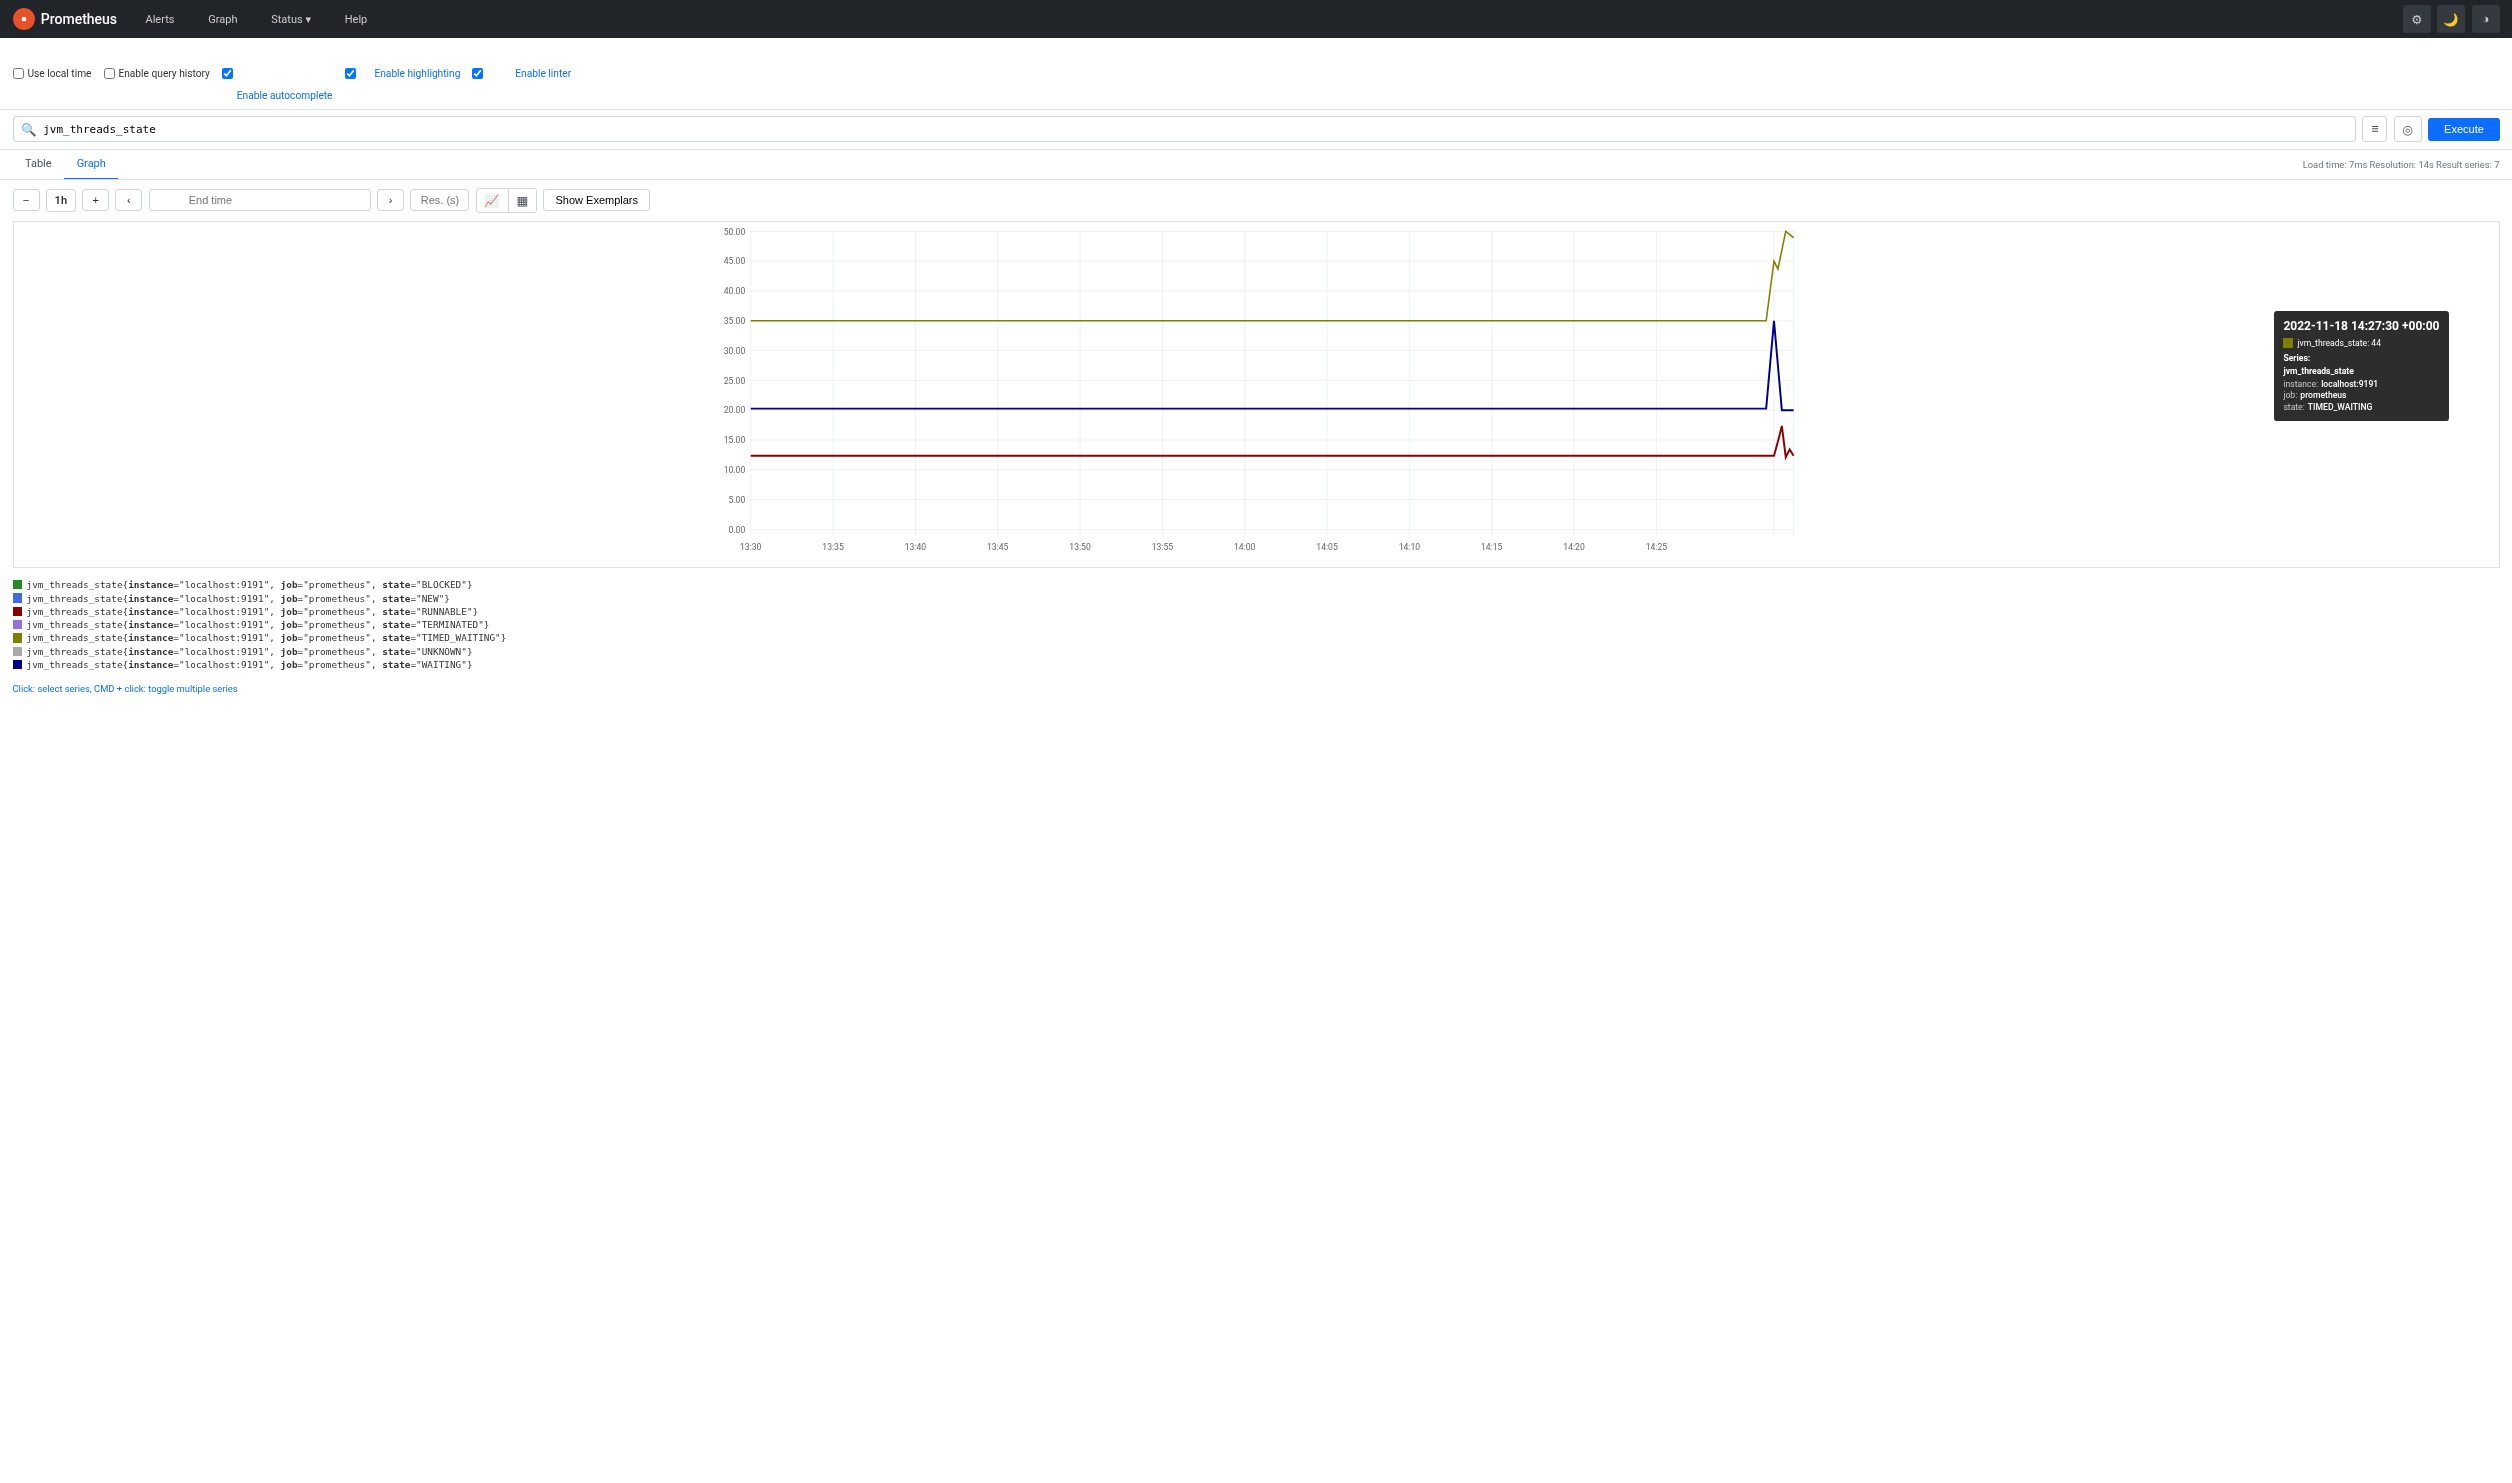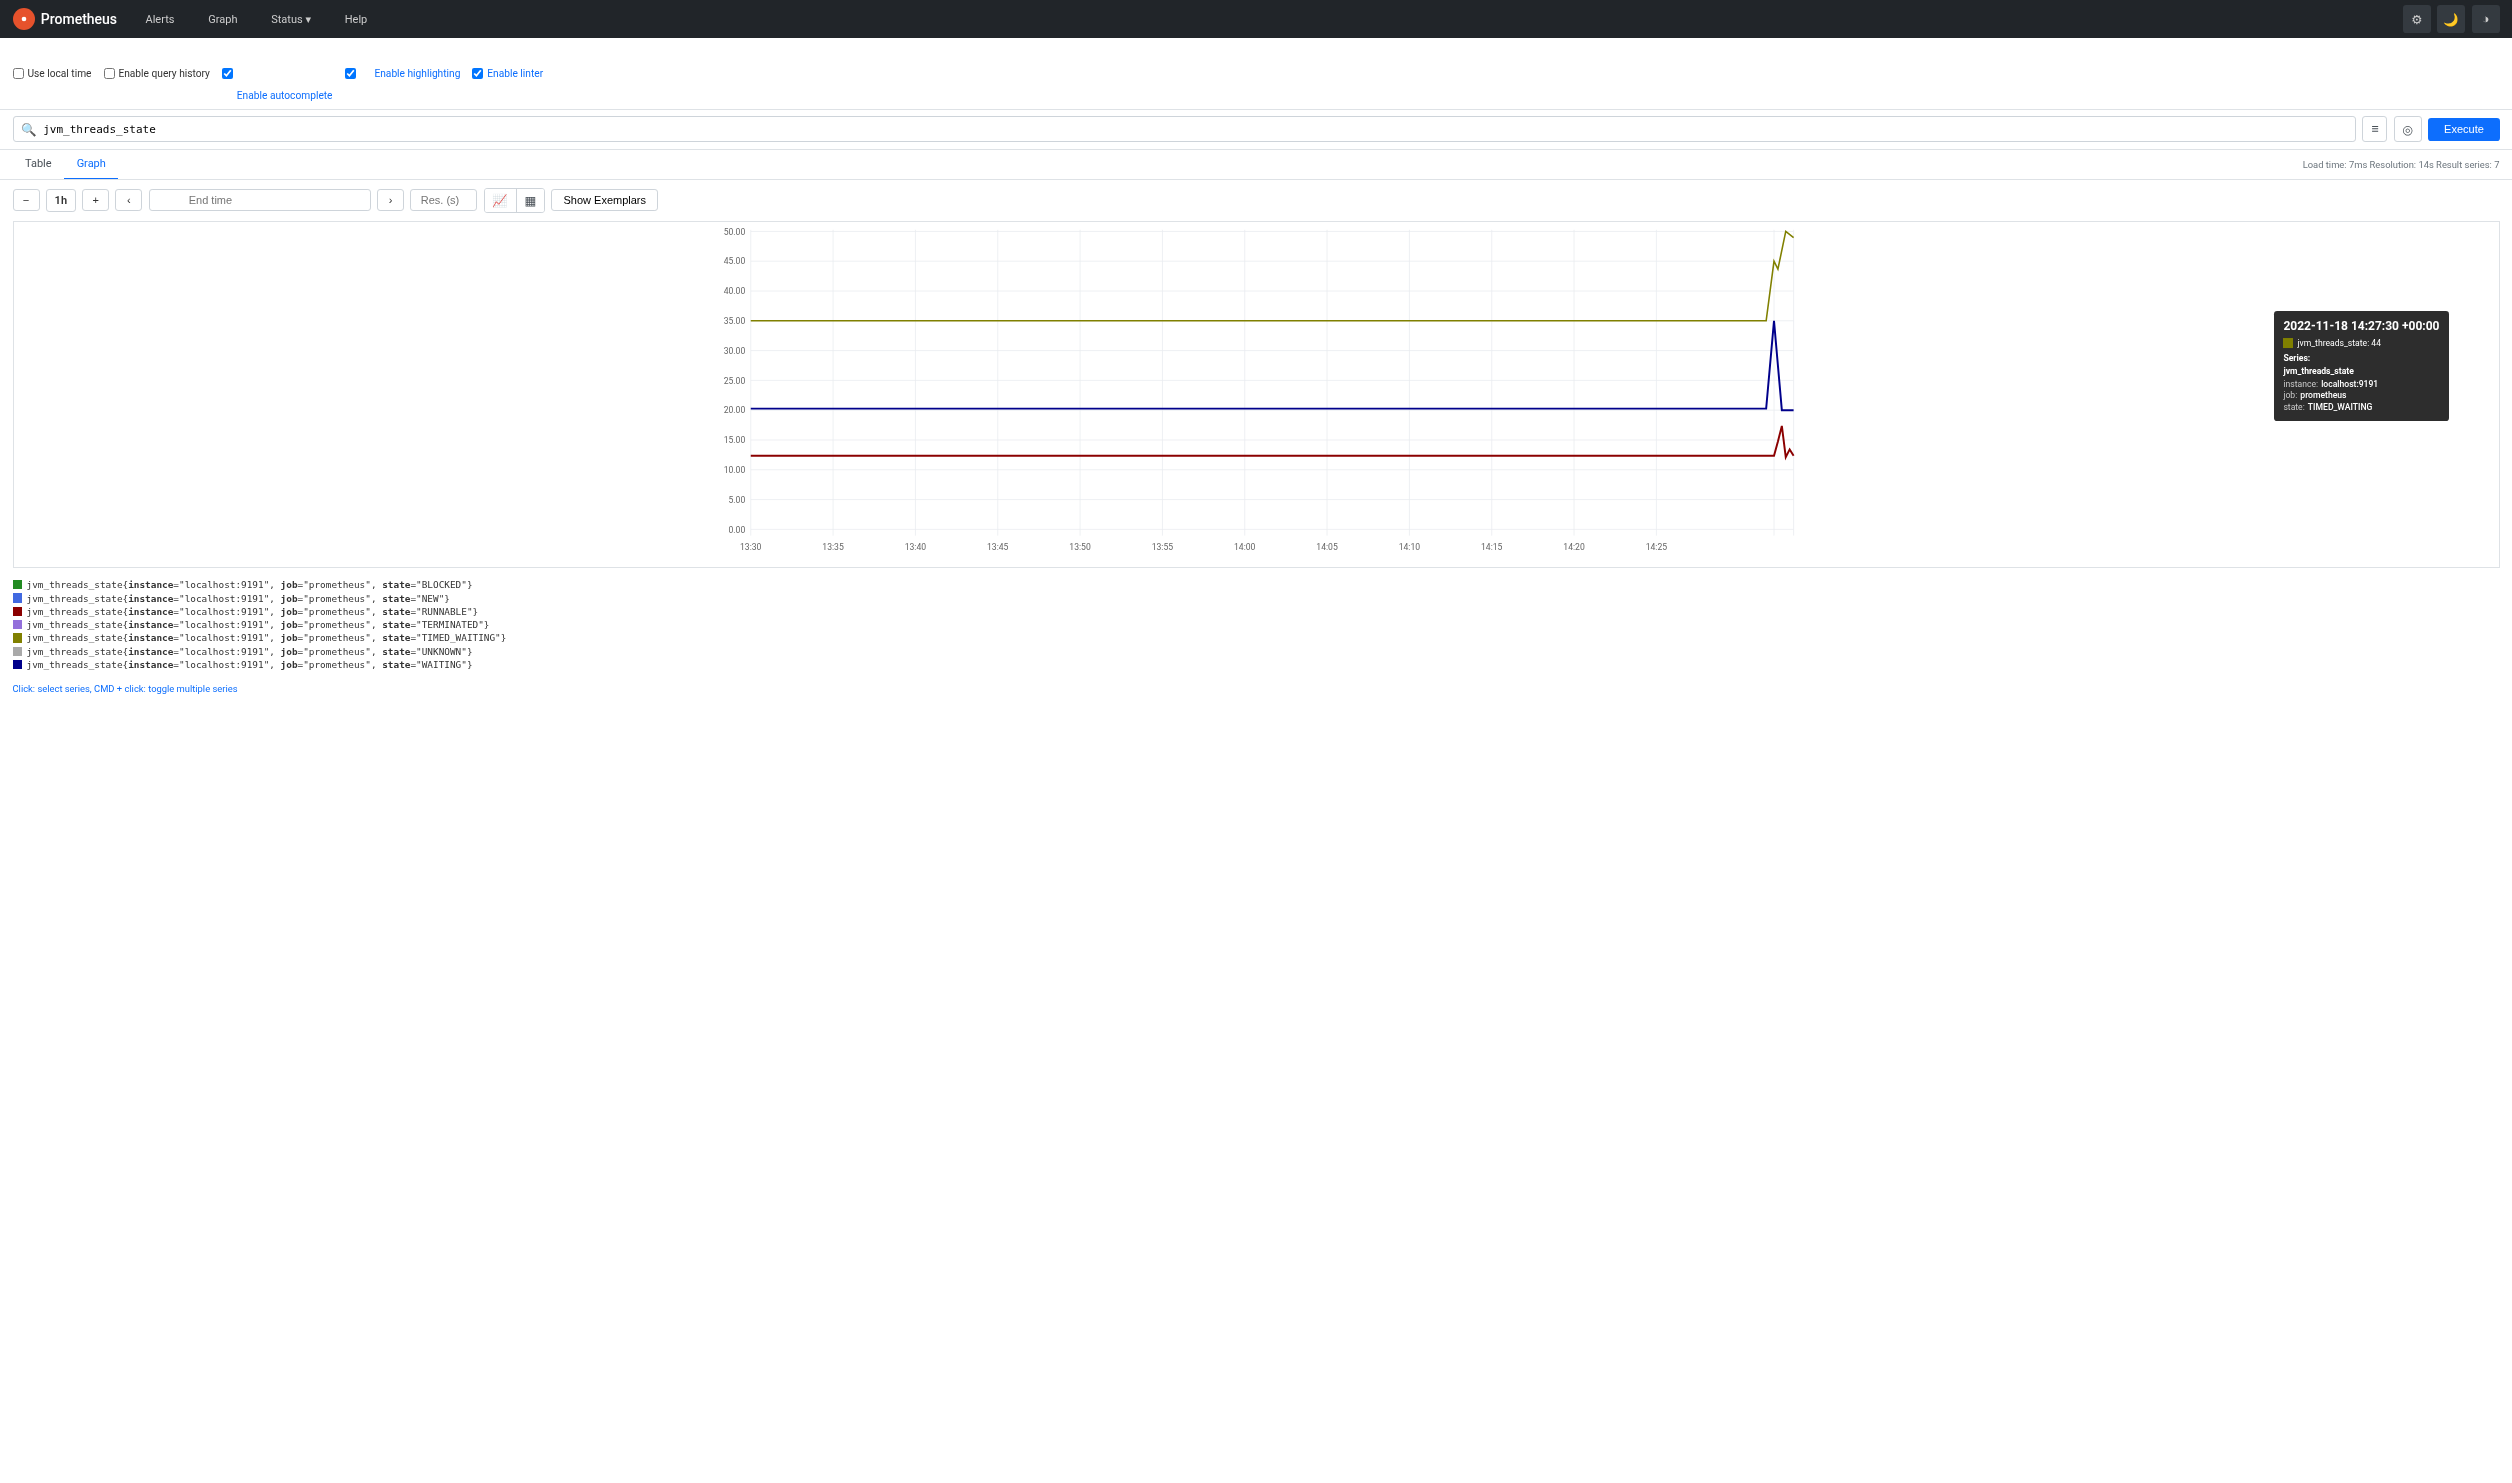--- a/index.html
+++ b/index.html
@@ -325,21 +325,21 @@
   <label class="checkbox-label cb-blue">
     <input type="checkbox" checked="" style="">
     <span style="color:#0d6efd;margin-top:44px;">Enable autocomplete</span>
   </label>
   <label class="checkbox-label cb-blue">
     <input type="checkbox" checked="" style="">
     <span style="color:#0d6efd;margin-left:15px;">Enable highlighting</span>
   </label>
   <label class="checkbox-label cb-blue">
     <input type="checkbox" checked="" style="">
-    <span style="color:#0d6efd;">Enable linter</span>
+    <span style="color:#0d6efd;margin-left:28px;">Enable linter</span>
   </label>
 </div>
 
 <div class="search-bar">
   <div class="search-input-wrap">
     <span class="search-icon">🔍</span>
     <input type="text" value="jvm_threads_state" style="font-family: monospace; font-size: 11px;">
   </div>
   <button class="btn-icon" title="Format">≡</button>
   <button class="btn-icon" title="Metrics explorer">◎</button>
@@ -352,21 +352,21 @@
   <div class="tab-meta">Load time: 7ms   Resolution: 14s   Result series: 7</div>
 </div>
 
 <div class="graph-controls">
   <button class="ctrl-btn sq">−</button>
   <span class="ctrl-duration">1h</span>
   <button class="ctrl-btn sq">+</button>
   <button class="ctrl-btn sq">‹</button>
   <input class="ctrl-end-time" type="text" placeholder="End time" style="">
   <button class="ctrl-btn sq">›</button>
-  <input class="ctrl-res" type="text" placeholder="Res. (s)" style="width: 67px;">
+  <input class="ctrl-res" type="text" placeholder="Res. (s)" style="width: 59px;">
   <div class="ctrl-chart-type">
     <button class="ctrl-chart-btn" title="Line chart">📈</button>
     <button class="ctrl-chart-btn" title="Stacked chart">▦</button>
   </div>
   <button class="btn-show-exemplars">Show Exemplars</button>
 </div>
 
 <div class="chart-container">
   <div class="chart-wrap">
     <svg class="chart-svg" height="345" viewBox="0 0 1380 440" xmlns="http://www.w3.org/2000/svg" style="font-size:13px">

